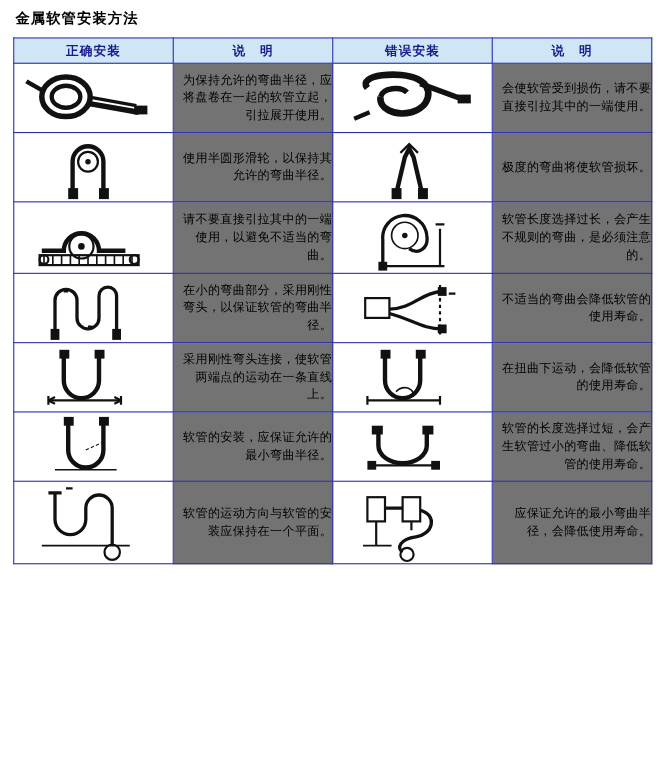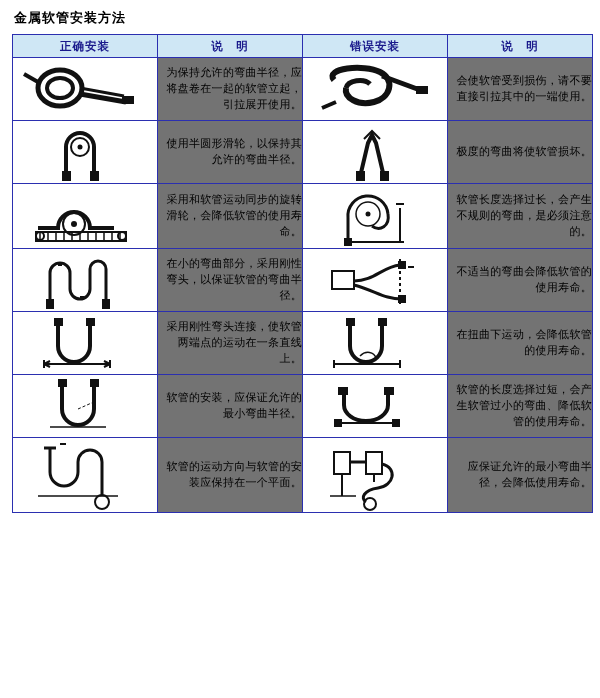--- a/index.html
+++ b/index.html
@@ -149,21 +149,21 @@
               <path d="M24 44 L44 44 A16 16 0 0 1 76 44 L100 44" fill="none" stroke="#111" stroke-width="4"></path>
               <circle cx="60" cy="40" r="11" fill="none" stroke="#111" stroke-width="2"></circle>
               <circle cx="60" cy="40" r="3" fill="#111"></circle>
               <rect x="22" y="48" width="90" height="9" fill="none" stroke="#111" stroke-width="2"></rect>
               <path d="M26 48 L26 57 M34 48 L34 57 M42 48 L42 57 M50 48 L50 57 M58 48 L58 57 M66 48 L66 57 M74 48 L74 57 M82 48 L82 57 M90 48 L90 57 M98 48 L98 57 M106 48 L106 57" stroke="#111" stroke-width="1.5"></path>
               <circle cx="26" cy="52" r="4" fill="none" stroke="#111" stroke-width="2"></circle>
               <circle cx="108" cy="52" r="4" fill="none" stroke="#111" stroke-width="2"></circle>
             </svg>
           </span>
         </td>
-        <td class="txt-cell">采用和软管运动同步的旋转滑轮，会降低软管的使用寿命。</td>
+        <td class="txt-cell">请不要直接引拉其中的一端使用，以避免不适当的弯曲。</td>
         <td class="img-cell">
           <span class="fig">
             <svg width="140" height="64" viewBox="0 0 140 64">
               <path d="M44 58 L44 34 A20 20 0 0 1 84 30 C86 42 76 48 68 42" fill="none" stroke="#111" stroke-width="3"></path>
               <circle cx="64" cy="30" r="12" fill="none" stroke="#111" stroke-width="1.5"></circle>
               <circle cx="64" cy="30" r="2.5" fill="#111"></circle>
               <path d="M44 58 L100 58" stroke="#111" stroke-width="2"></path>
               <path d="M96 24 L96 58" stroke="#111" stroke-width="2"></path>
               <path d="M92 20 L100 20" stroke="#111" stroke-width="2"></path>
               <rect x="40" y="54" width="8" height="8" fill="#111"></rect>

